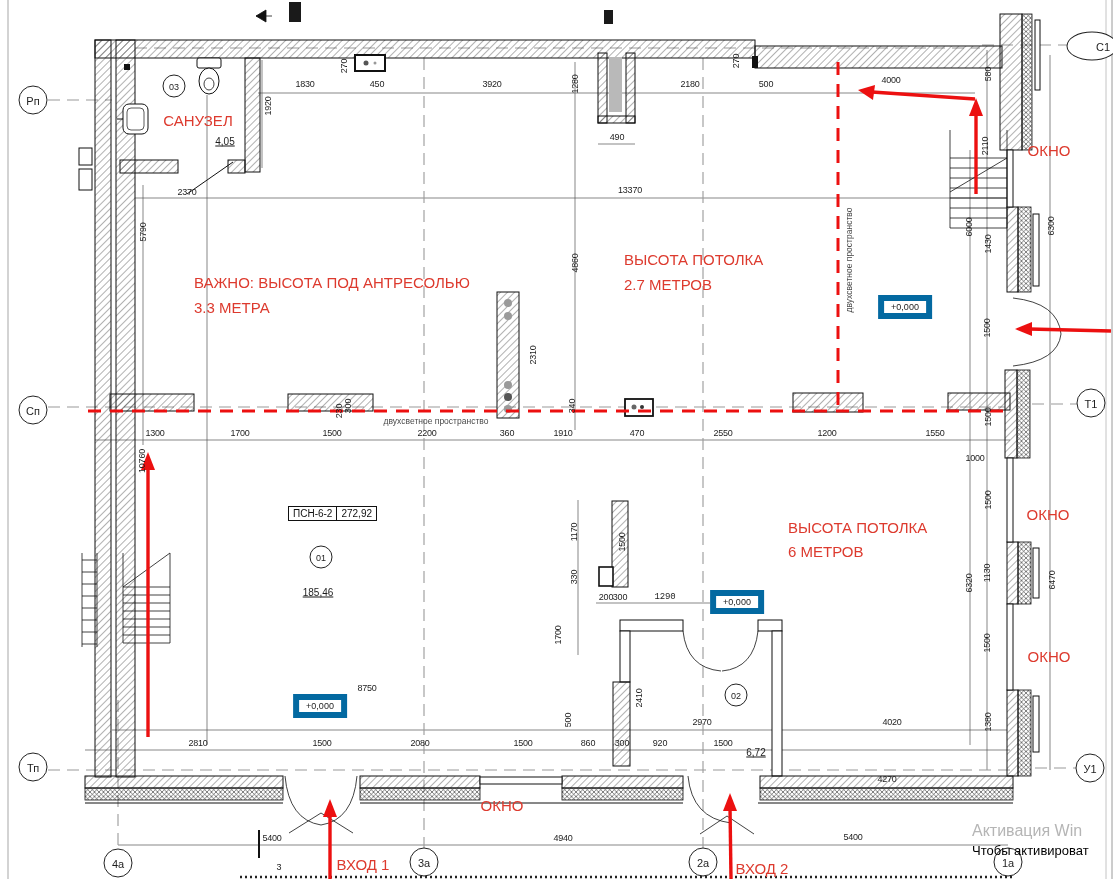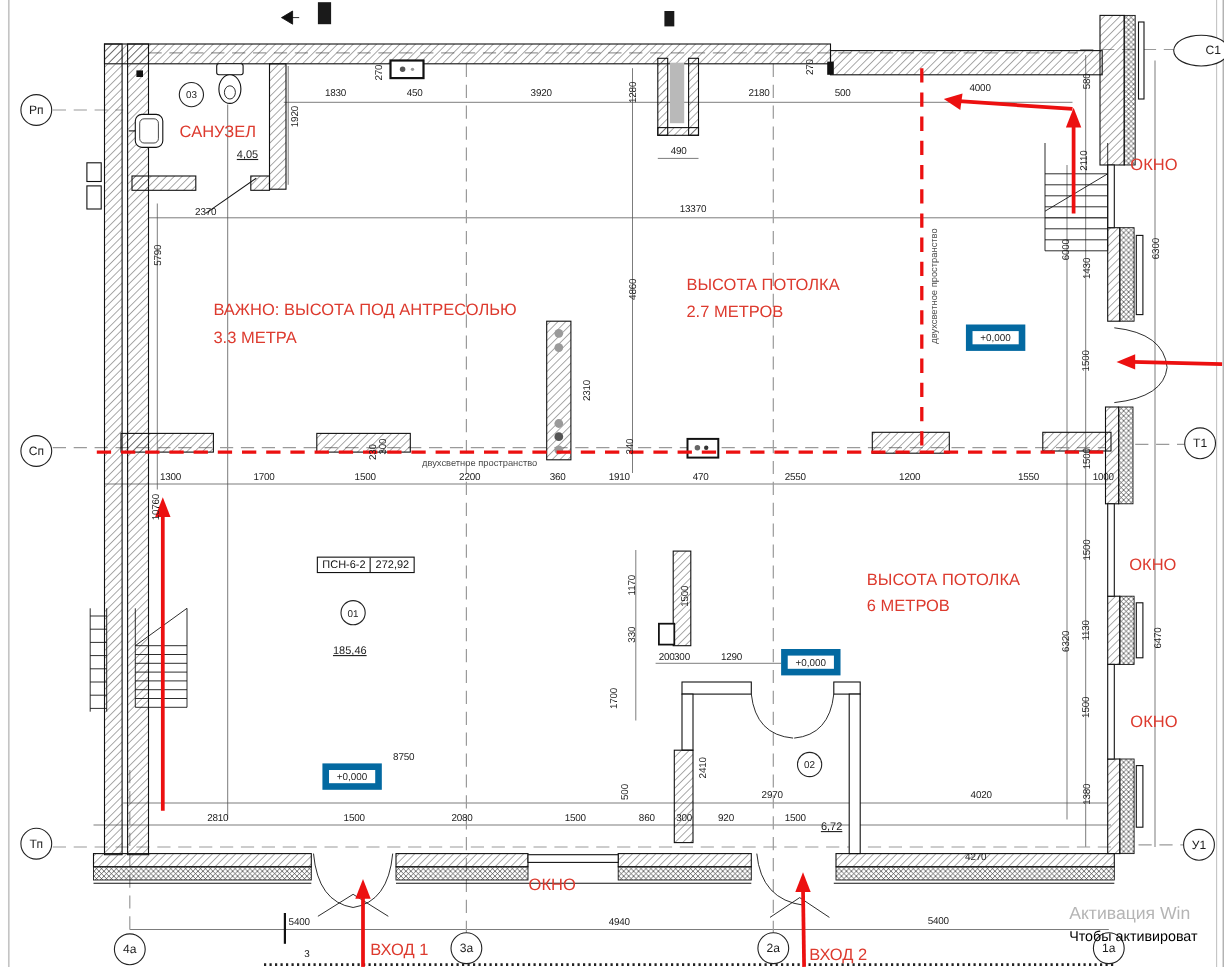--- a/index.html
+++ b/index.html
@@ -313,37 +313,37 @@
       <span class="lbl dim" style="left: 155px; top: 433px; transform: translate(-50%, -50%);">1300</span>
       <span class="lbl dim" style="left: 240px; top: 433px; transform: translate(-50%, -50%);">1700</span>
       <span class="lbl dim" style="left: 332px; top: 433px; transform: translate(-50%, -50%);">1500</span>
       <span class="lbl dim" style="left: 427px; top: 433px; transform: translate(-50%, -50%);">2200</span>
       <span class="lbl dim" style="left: 507px; top: 433px; transform: translate(-50%, -50%);">360</span>
       <span class="lbl dim" style="left: 563px; top: 433px; transform: translate(-50%, -50%);">1910</span>
       <span class="lbl dim" style="left: 637px; top: 433px; transform: translate(-50%, -50%);">470</span>
       <span class="lbl dim" style="left: 723px; top: 433px; transform: translate(-50%, -50%);">2550</span>
       <span class="lbl dim" style="left: 827px; top: 433px; transform: translate(-50%, -50%);">1200</span>
       <span class="lbl dim" style="left: 905px; top: 433px; transform: translate(-50%, -50%); margin-left: 30px;">1550</span>
-      <span class="lbl dim" style="left: 975px; top: 433px; transform: translate(-50%, -50%); margin-left: 28px;">1000</span>
+      <span class="lbl dim" style="left: 975px; top: 458px; transform: translate(-50%, -50%);">1000</span>
       <span class="lbl dim" style="left: 339px; top: 411px; transform: translate(-50%, -50%) rotate(-90deg);">230</span>
       <span class="lbl dim" style="left: 348px; top: 406px; transform: translate(-50%, -50%) rotate(-90deg);">300</span>
       <span class="lbl dim" style="left: 142px; top: 461px; transform: translate(-50%, -50%) rotate(-90deg);">10760</span>
       <span class="lbl dim" style="left: 988px; top: 417px; transform: translate(-50%, -50%) rotate(-90deg);">1500</span>
       <span class="lbl dim" style="left: 988px; top: 500px; transform: translate(-50%, -50%) rotate(-90deg);">1500</span>
       <span class="lbl dim" style="left: 987px; top: 573px; transform: translate(-50%, -50%) rotate(-90deg);">1130</span>
       <span class="lbl dim" style="left: 969px; top: 583px; transform: translate(-50%, -50%) rotate(-90deg);">6320</span>
       <span class="lbl dim" style="left: 1052px; top: 580px; transform: translate(-50%, -50%) rotate(-90deg);">6470</span>
       <span class="lbl dim" style="left: 987px; top: 643px; transform: translate(-50%, -50%) rotate(-90deg);">1500</span>
       <span class="lbl dim" style="left: 988px; top: 722px; transform: translate(-50%, -50%) rotate(-90deg);">1380</span>
       <span class="lbl dim" style="left: 574px; top: 532px; transform: translate(-50%, -50%) rotate(-90deg);">1170</span>
       <span class="lbl dim" style="left: 622px; top: 542px; transform: translate(-50%, -50%) rotate(-90deg);">1500</span>
       <span class="lbl dim" style="left: 574px; top: 577px; transform: translate(-50%, -50%) rotate(-90deg);">330</span>
       <span class="lbl dim" style="left: 606px; top: 597px; transform: translate(-50%, -50%);">200</span>
       <span class="lbl dim" style="left: 620px; top: 597px; transform: translate(-50%, -50%);">300</span>
-      <span class="lbl dim" style="left: 665px; top: 597px; transform: translate(-50%, -50%);">1290</span>
+      <span class="lbl dim" style="left: 665px; top: 597px; transform: translate(-50%, -50%); font-family: Liberation Mono, monospace;">1290</span>
       <span class="lbl dim" style="left: 558px; top: 635px; transform: translate(-50%, -50%) rotate(-90deg);">1700</span>
       <span class="lbl dim" style="left: 639px; top: 698px; transform: translate(-50%, -50%) rotate(-90deg);">2410</span>
       <span class="lbl dim" style="left: 568px; top: 720px; transform: translate(-50%, -50%) rotate(-90deg);">500</span>
       <span class="lbl dim" style="left: 367px; top: 688px; transform: translate(-50%, -50%);">8750</span>
       <span class="lbl dim" style="left: 702px; top: 722px; transform: translate(-50%, -50%);">2970</span>
       <span class="lbl dim" style="left: 892px; top: 722px; transform: translate(-50%, -50%);">4020</span>
       <span class="lbl dim" style="left: 198px; top: 743px; transform: translate(-50%, -50%);">2810</span>
       <span class="lbl dim" style="left: 322px; top: 743px; transform: translate(-50%, -50%);">1500</span>
       <span class="lbl dim" style="left: 420px; top: 743px; transform: translate(-50%, -50%);">2080</span>
       <span class="lbl dim" style="left: 523px; top: 743px; transform: translate(-50%, -50%);">1500</span>

